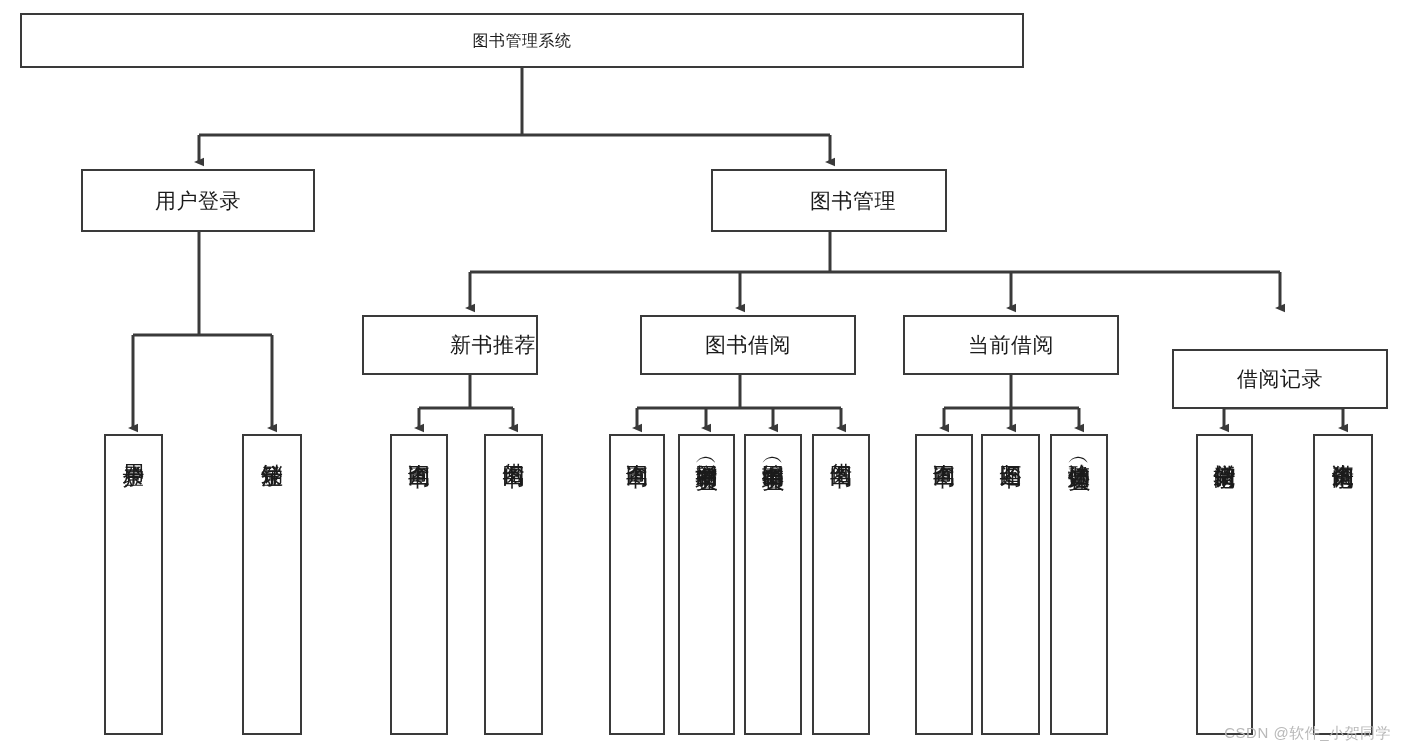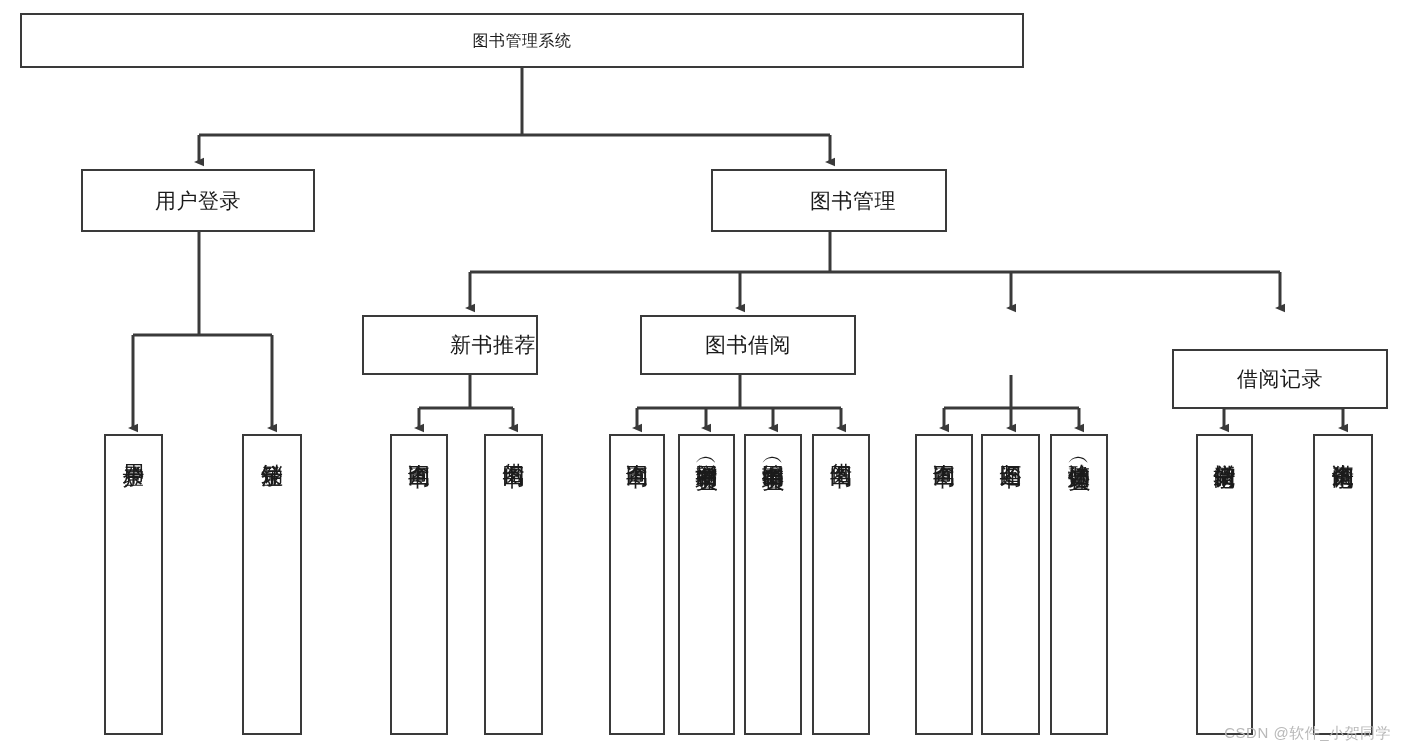--- a/index.html
+++ b/index.html
@@ -138,20 +138,23 @@
   <div class="node h" style="left:711px; top:169px; width:236px; height:63px;padding-left:48px;">
     <span class="lbl">图书管理</span>
   </div>
 
   <div class="node h" style="left:362px; top:315px; width:176px; height:60px;justify-content:flex-end;">
     <span class="lbl">新书推荐</span>
   </div>
   <div class="node h" style="left:632px; top:315px; width:216px; height:60px;margin-left:8px;">
     <span class="lbl">图书借阅</span>
   </div>
+  <div class="node h" style="left:903px; top:315px; width:216px; height:60px;">
+    <span class="lbl">当前借阅</span>
+  </div>
   <div class="node h" style="left:1172px; top:315px; width:216px; height:60px;margin-top:34px;">
     <span class="lbl">借阅记录</span>
   </div>
 
   <div class="node v" style="left:104px; top:434px; width:59px; height:301px;">
     <span class="lbl">用户登录</span>
   </div>
   <div class="node v" style="left:242px; top:434px; width:60px; height:301px;">
     <span class="lbl">注销登录</span>
   </div>

